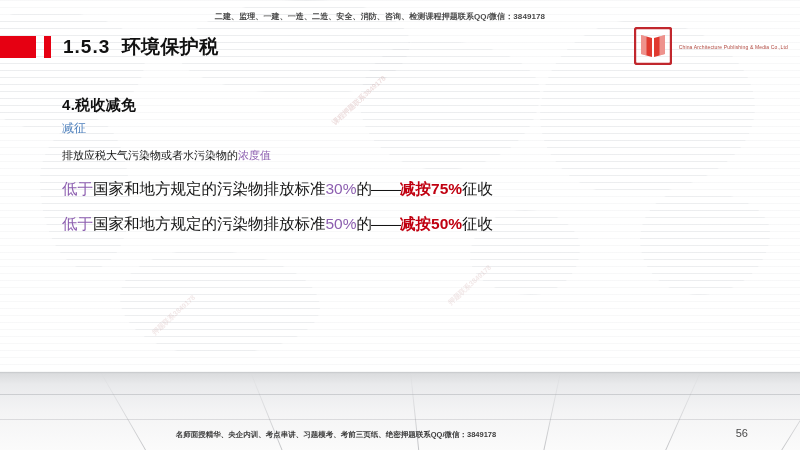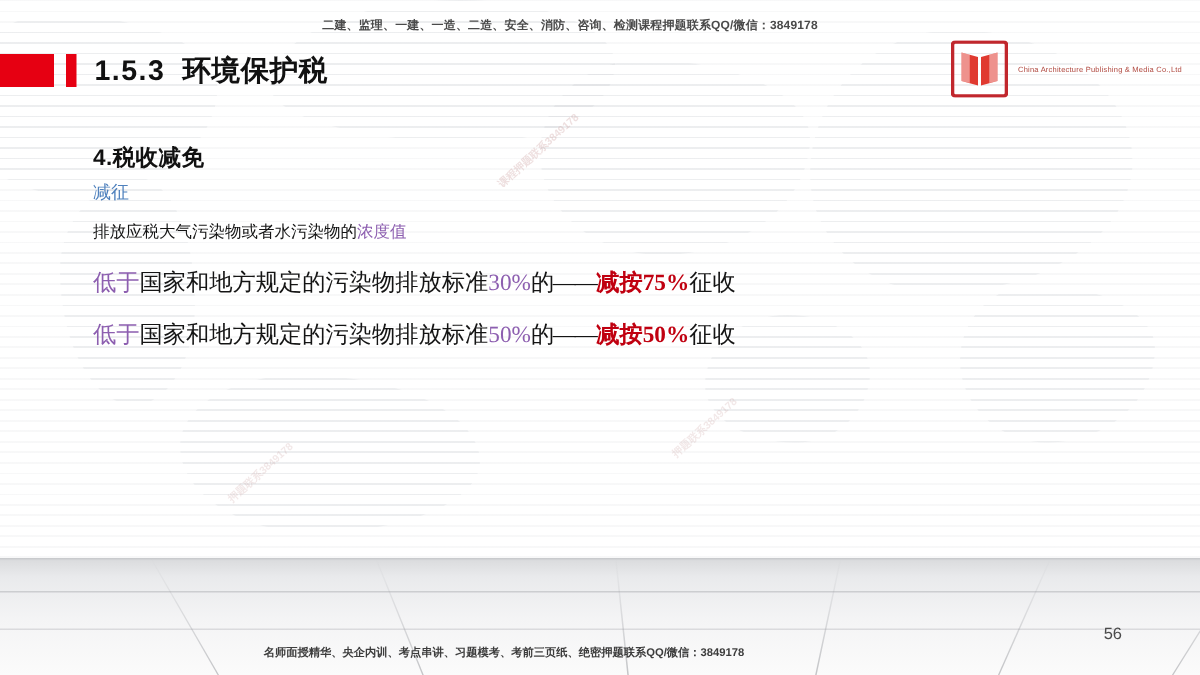--- a/index.html
+++ b/index.html
@@ -87,21 +87,21 @@
     position:absolute; left:62px; top:96px;
     font-size:15px; font-weight:bold; color:#111111; letter-spacing:.3px;
     white-space:nowrap;
   }
 
   
   .body{ position:absolute; left:62px; top:116px; width:700px; }
   .line{ white-space:nowrap; color:#141414; }
   .l-blue   { font-size:12px; line-height:24px; color:#4f81bd; }
   .l-normal { font-size:11px; line-height:31px; }
-  .l-row    { font-size:15.5px; line-height:35px;font-family:Liberation Serif, serif; }
+  .l-row    { font-size:15.5px; line-height:35px; }
   .c-purple { color:#8d5fb0; }
   .c-red    { color:#c00010; font-weight:bold; }
   .c-dark   { color:#141414; }
   .dash     { letter-spacing:-1px; }
 
   
   .logo{
     position:absolute; right:12px; top:27px;
     display:flex; align-items:center; gap:7px;
   }
@@ -125,21 +125,21 @@
 
   
   .footer{
     position:absolute; left:0; bottom:10px; width:672px;
     text-align:center;
     font-size:7.5px; line-height:11px;
     color:#3d3d3d; font-weight:bold;
     white-space:nowrap;
   }
   .pagenum{
-    position:absolute; right:52px; bottom:21px;
+    position:absolute; right:52px; bottom:11px;
     font-size:11px; color:#4b4b4b;
   }
 </style>
 </head>
 <body>
 
 <div class="slide">
 
   <div class="stripes"></div>
   <div class="mapmask">

